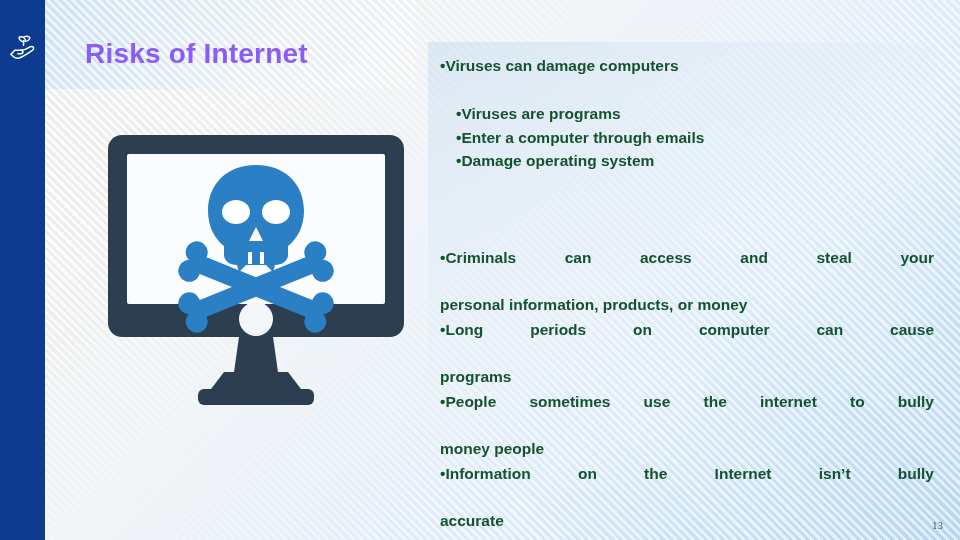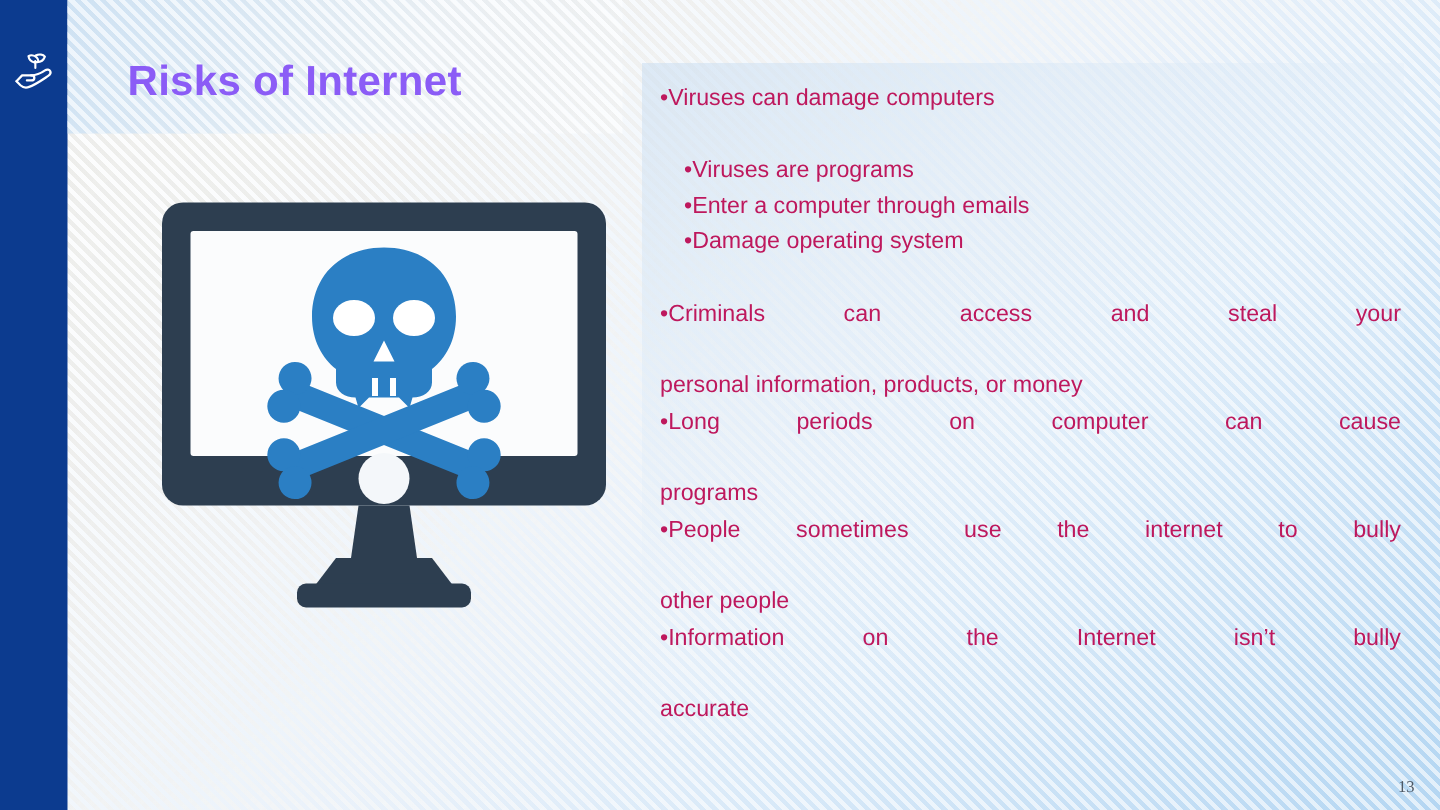--- a/index.html
+++ b/index.html
@@ -131,40 +131,40 @@
   .bullets {
     position: absolute;
     left: 432px;
     top: 48px;
     width: 500px;
     color: #3e4854;
   }
 
   .blk {
     font-size: 15.5px;
-    font-weight: normal;
-    color: #be185d;
+    font-weight: bold;
+    color: #14532d;
     line-height: 1.52;
   }
 
   
   .b-lead      { position: absolute; left: 8px;  top: 6px;   width: 470px; font-size: 15.5px; }
   .b-sub       { position: absolute; left: 24px; top: 54px;  width: 460px; font-size: 15.5px; }
   .b-sub div   { white-space: nowrap; }
   .b-crim      { position: absolute; left: 8px;  top: 150px; width: 494px;
                  text-align: justify; }
   .b-long      { position: absolute; left: 8px;  top: 222px; width: 494px;
                  text-align: justify; }
   .b-bully     { position: absolute; left: 8px;  top: 294px; width: 494px;
                  text-align: justify; }
   .b-info      { position: absolute; left: 8px;  top: 366px; width: 494px;
                  text-align: justify; }
 
   
-  .just-inner { display: block; }
+  .just-inner { display: block; margin-top: 48px; }
   .just-inner::after {
     content: "";
     display: inline-block;
     width: 100%;
   }
 
   
   .illustration {
     position: absolute;
     left: 108px;
@@ -287,21 +287,21 @@
       <span>personal information, products, or money</span>
     </div>
 
     <div class="blk b-long">
       <span class="just-inner">•Long periods on computer can cause</span>
       <span>programs</span>
     </div>
 
     <div class="blk b-bully">
       <span class="just-inner">•People sometimes use the internet to bully</span>
-      <span>other people</span>
+      <span>money people</span>
     </div>
 
     <div class="blk b-info">
       <span class="just-inner">•Information on the Internet isn’t bully</span>
       <span>accurate</span>
     </div>
 
   </div>
 
   <div class="page-number">13</div>

